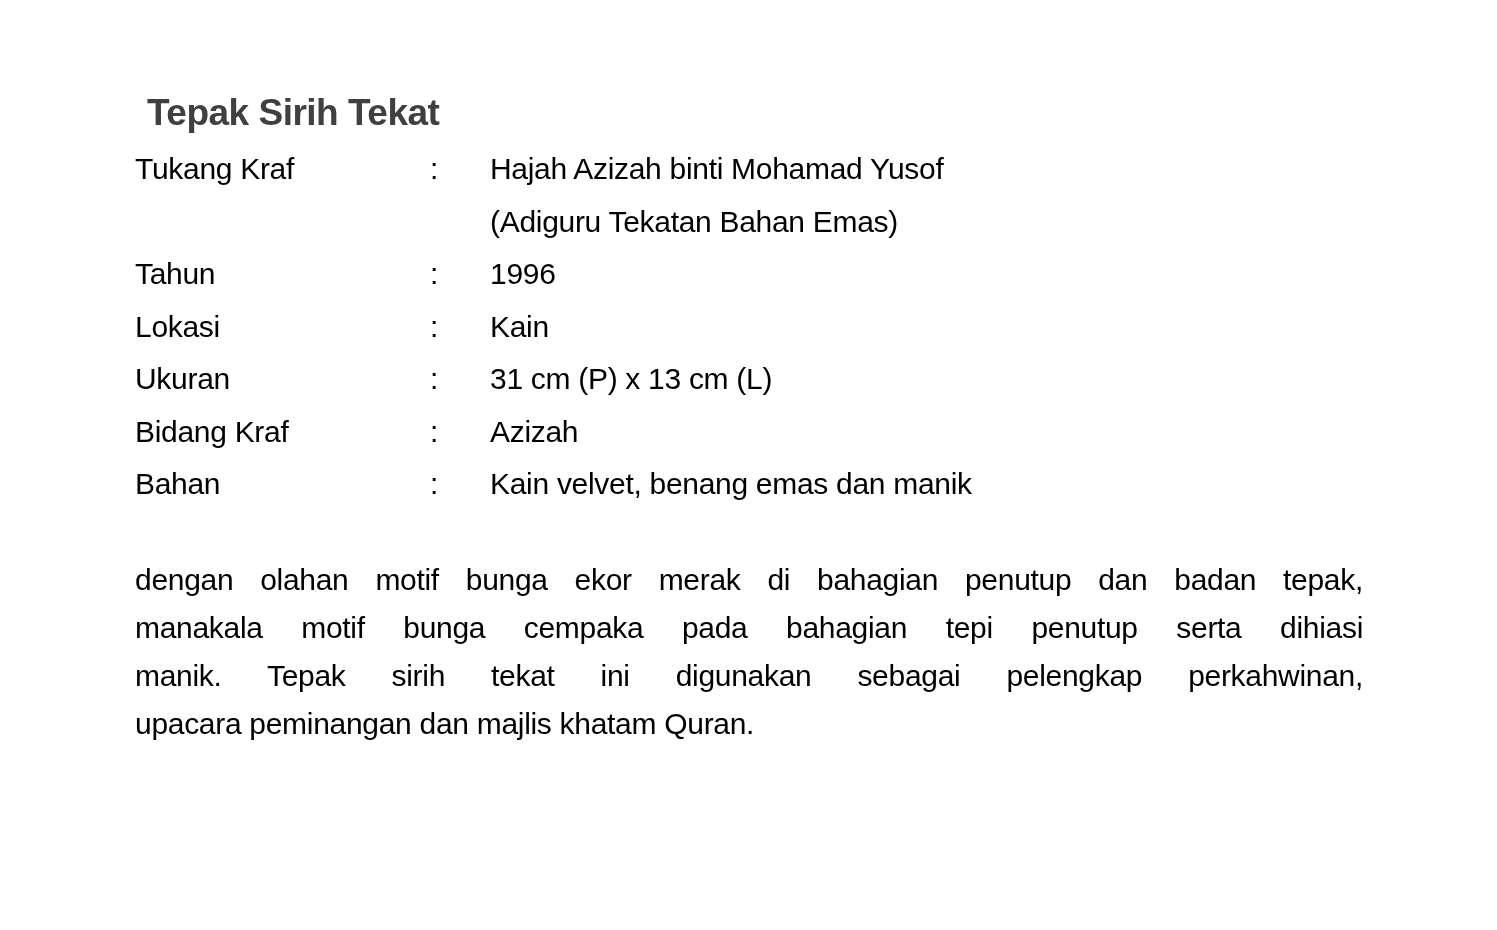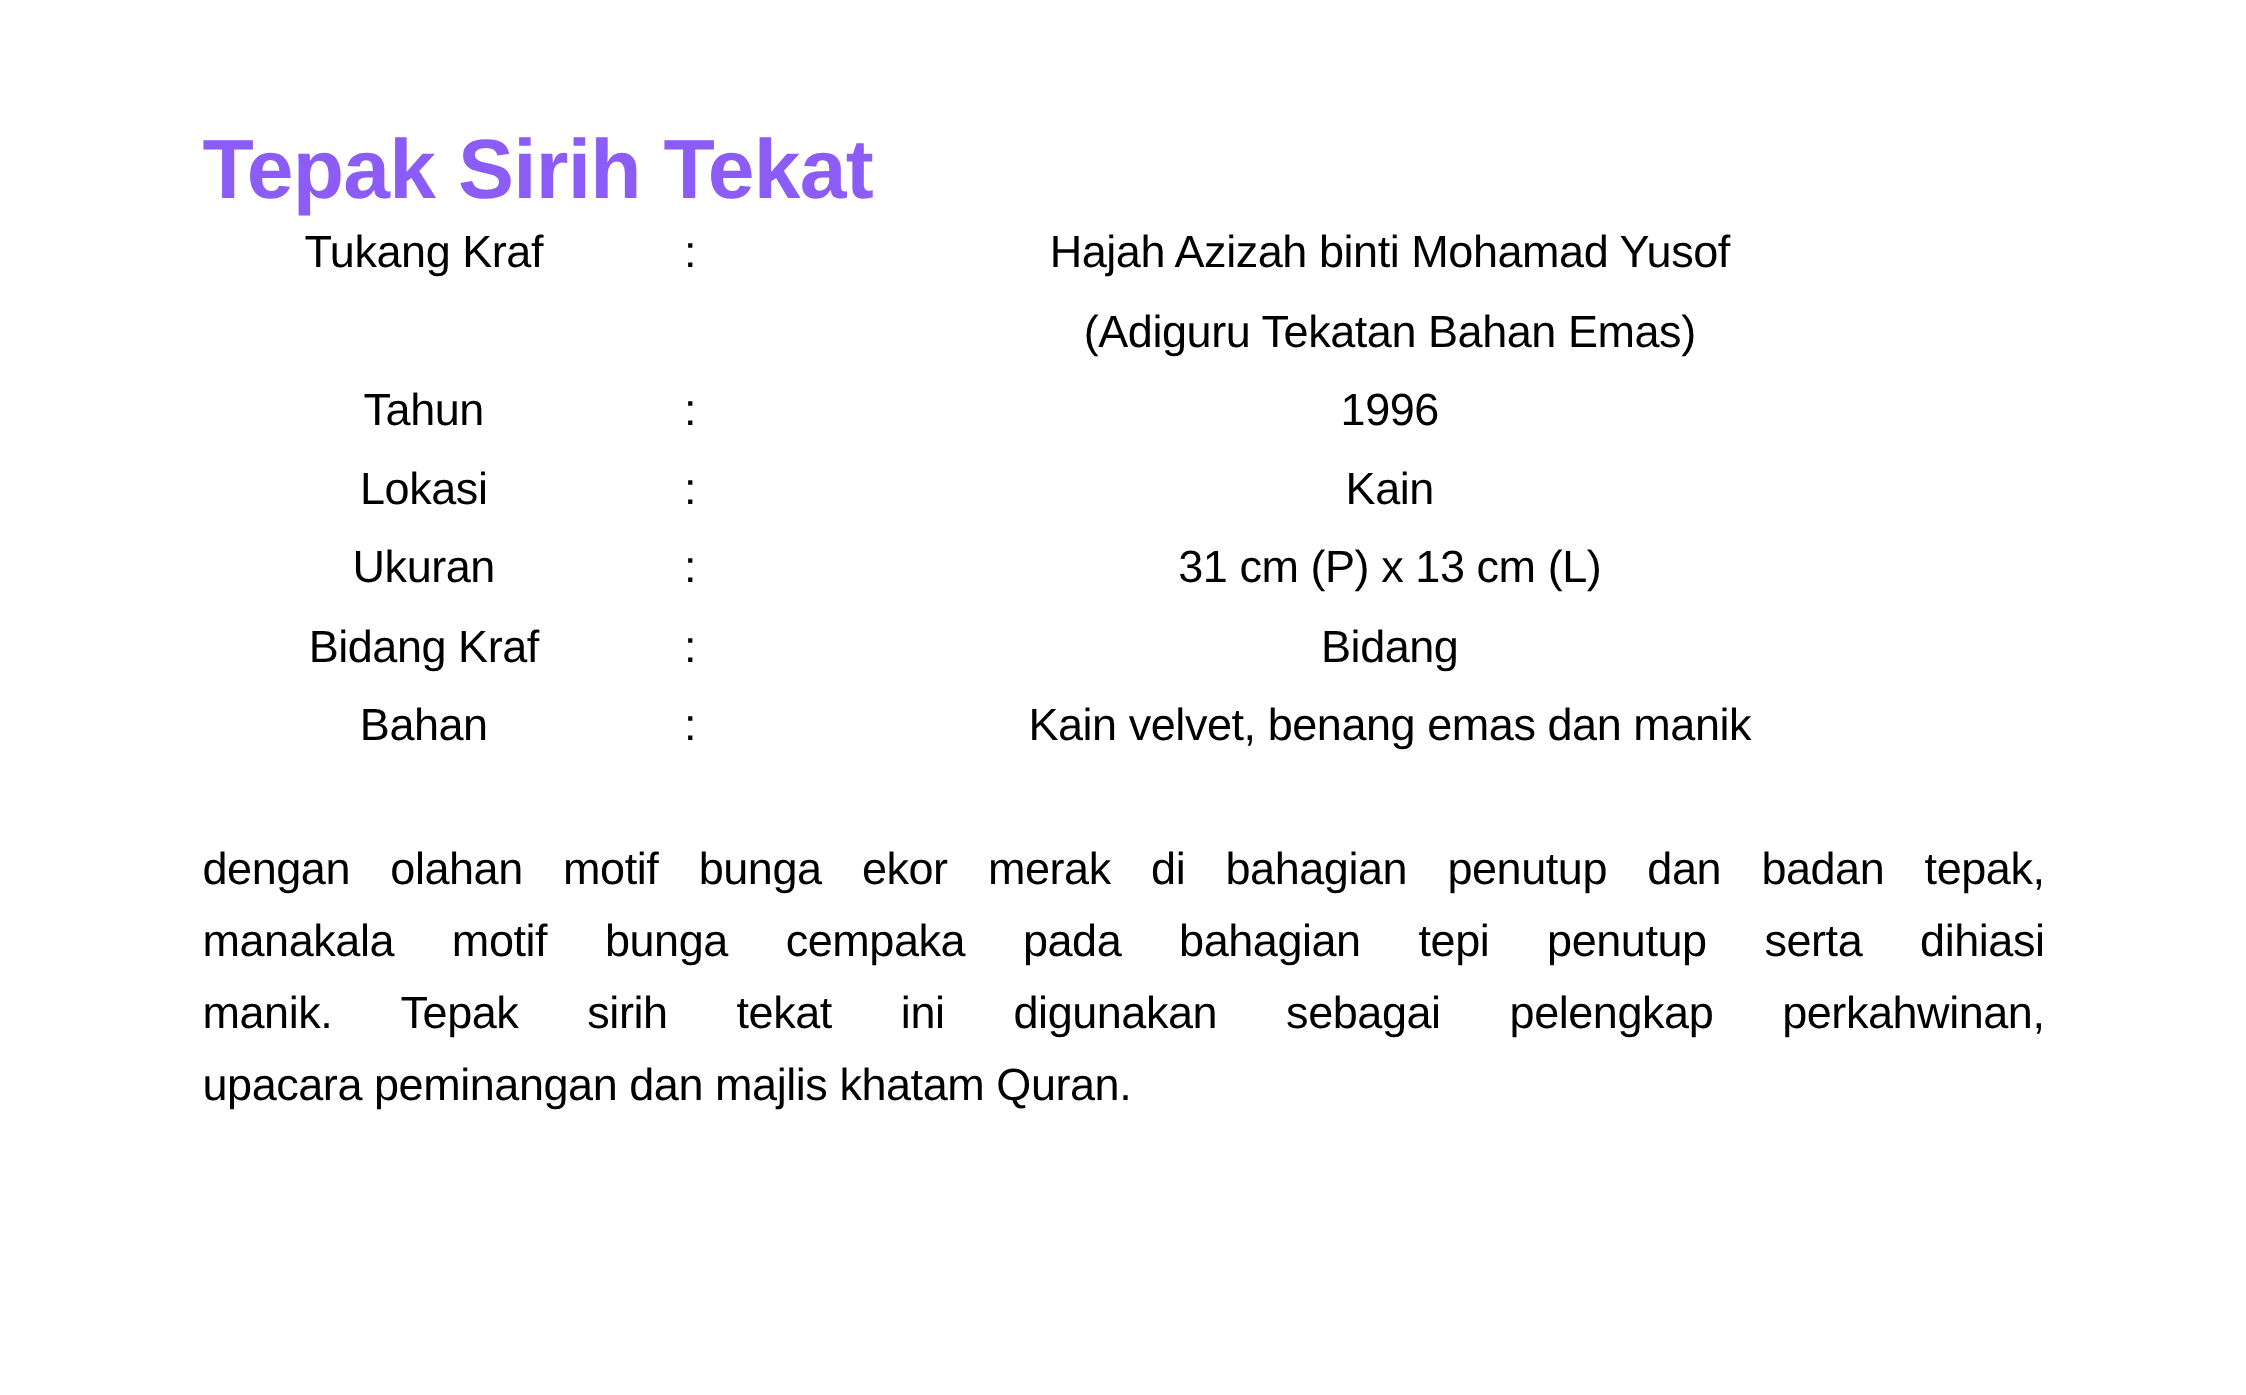--- a/index.html
+++ b/index.html
@@ -13,40 +13,39 @@
     height: 930px;
     background: #ffffff;
     color: #000000;
     font-family: "Liberation Sans", sans-serif;
     overflow: hidden;
   }
   .title {
     position: absolute;
     left: 135px;
     top: 80px;
-    margin: 0;
-    font-size: 56px;
+    margin: 12px;
+    font-size: 37px;
     font-weight: 700;
     letter-spacing: -0.5px;
-    color: #8b5cf6;
+    color: #404040;
     white-space: nowrap;
   }
   .details {
     position: absolute;
     left: 135px;
     top: 143px;
     width: 1228px;
   }
   .detail-row {
     display: flex;
     align-items: flex-start;
     font-size: 30px;
     line-height: 52.5px;
     letter-spacing: -0.3px;
-    text-align: center;
   }
   .detail-label {
     flex: 0 0 295px;
   }
   .detail-sep {
     flex: 0 0 60px;
   }
   .detail-value {
     flex: 1 1 auto;
   }
@@ -108,21 +107,21 @@
     <span class="detail-sep">:</span>
     <span class="detail-value">
           <div class="value-line">31 cm (P) x 13 cm (L)</div>
         </span>
   </div>
 
   <div class="detail-row">
     <span class="detail-label">Bidang Kraf</span>
     <span class="detail-sep">:</span>
     <span class="detail-value">
-          <div class="value-line">Bidang</div>
+          <div class="value-line">Azizah</div>
         </span>
   </div>
 
   <div class="detail-row">
     <span class="detail-label">Bahan</span>
     <span class="detail-sep">:</span>
     <span class="detail-value">
           <div class="value-line">Kain velvet, benang emas dan manik</div>
         </span>
   </div>

